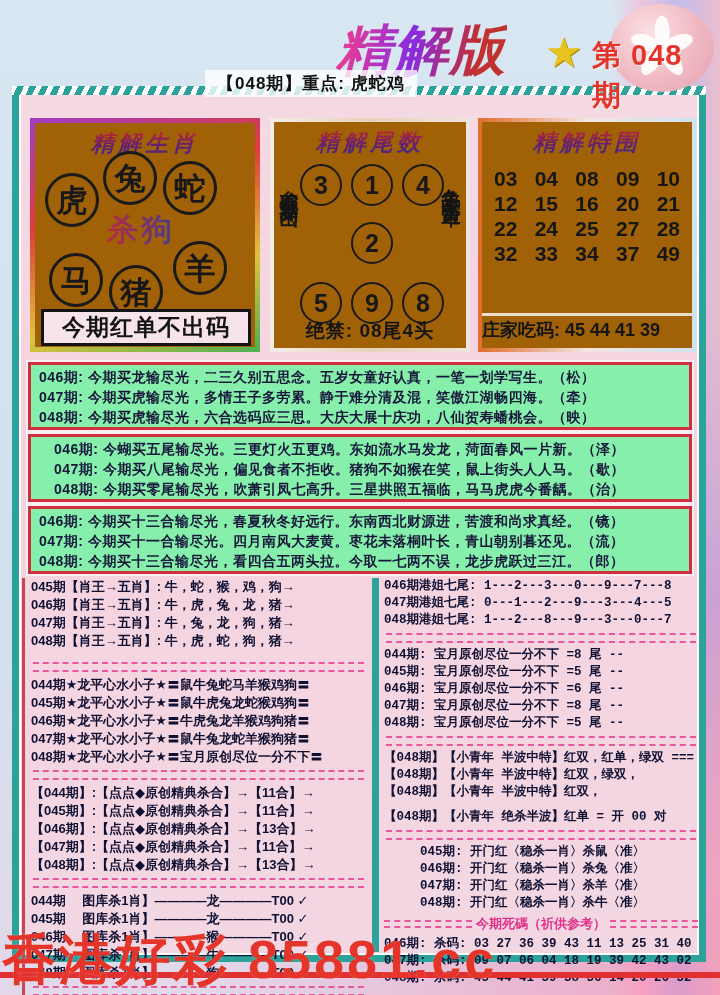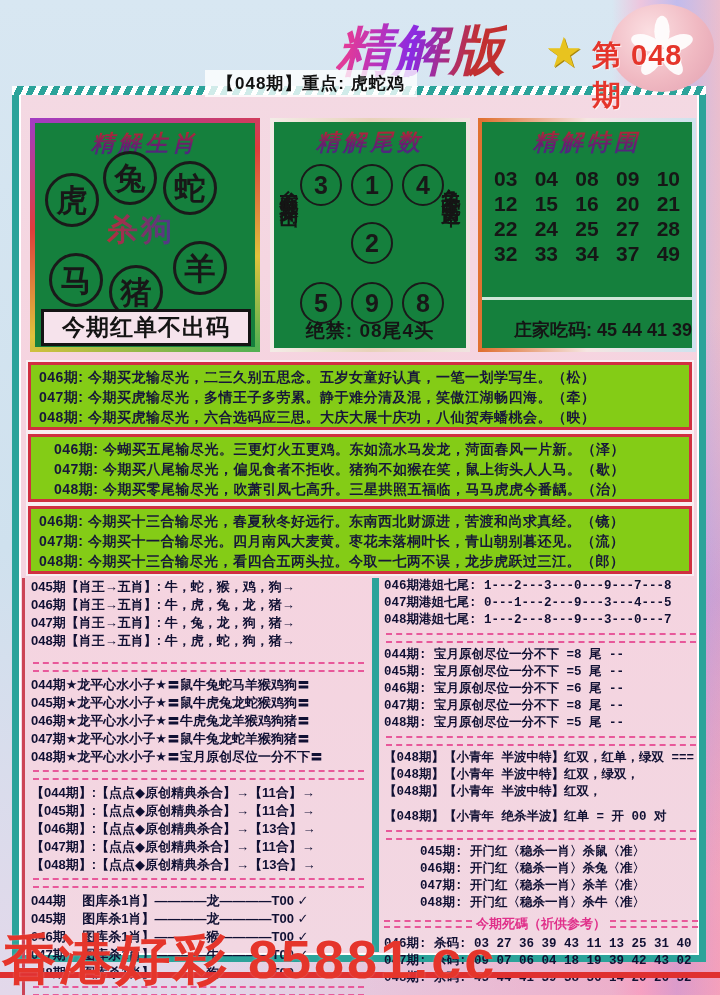--- a/index.html
+++ b/index.html
@@ -35,21 +35,21 @@
     position:absolute;right:6px;top:4px;width:104px;height:88px;border-radius:50%;
     background:radial-gradient(circle at 38% 32%,#fbdfe2 0%,#f0b9c2 55%,#e2a0b0 100%);
     z-index:2;display:flex;align-items:center;justify-content:center;
   }
   .keynote{
     position:absolute;left:205px;top:70px;padding:2px 12px;
     background:rgba(255,255,255,.78);font-size:17px;font-weight:bold;color:#111;
     letter-spacing:1px;z-index:2;
   }
   
-  .box{position:absolute;background:#15803d;box-sizing:border-box;z-index:2;}
+  .box{position:absolute;background:#a16207;box-sizing:border-box;z-index:2;}
   .box-title{
     text-align:center;font-size:23px;font-weight:900;font-style:italic;letter-spacing:4px;
     background:linear-gradient(180deg,#c22929 20%,#6a1f6e 60%,#3a2f88 100%);
     -webkit-background-clip:text;background-clip:text;color:transparent;
     padding-top:5px;
   }
   .zodiac-box{left:30px;top:118px;width:230px;height:234px;
     border:5px solid transparent;
     border-image:linear-gradient(160deg,#a23cc2 0%,#e03c3c 35%,#e0c23c 70%,#52b052 100%) 1;}
   .circle-z{
@@ -86,28 +86,28 @@
     font-size:19px;font-weight:900;color:#151515;letter-spacing:1px;
   }
   .range-box{left:478px;top:118px;width:218px;height:234px;
     border:4px solid transparent;
     border-image:linear-gradient(90deg,#e07030,#f4e6e2,#cfe3ee) 1;}
   .num-row{
     display:flex;justify-content:space-between;padding:0 12px;
     font-size:21px;font-weight:900;color:#161616;line-height:25px;letter-spacing:0;
   }
   .banker{
-    position:absolute;left:0;right:0;bottom:6px;text-align:right;
-    border-top:3px solid rgba(255,255,255,.8);padding-top:18px;
+    position:absolute;left:0;right:0;bottom:6px;text-align:left;
+    border-top:3px solid rgba(255,255,255,.8);padding-top:2px;
     font-size:18px;font-weight:900;color:#151515;
   }
   
   .verse{
     position:absolute;left:28px;width:664px;height:68px;box-sizing:border-box;
-    border:3px solid #d03040;outline:2px solid #f8eef2;background:#84cc16;
+    border:3px solid #d03040;outline:2px solid #f8eef2;background:#86efac;
     padding:2px 8px;z-index:2;
   }
   .verse .vrow{font-size:14px;font-weight:bold;color:#17173a;line-height:20px;white-space:nowrap;letter-spacing:0.5px;}
   
   .lower{position:absolute;left:22px;top:578px;width:676px;height:376px;z-index:2;}
   .col-left{position:absolute;left:0;top:0;width:344px;border-left:3px solid #cc4455;padding-left:6px;box-sizing:border-box;}
   .vsep{position:absolute;left:350px;top:0;width:7px;height:374px;background:#2ba39a;}
   .col-right{position:absolute;left:362px;top:0;width:314px;}
   .row{font-size:13px;font-weight:bold;color:#101033;line-height:18px;white-space:nowrap;overflow:hidden;}
   .row-r{font-size:12.5px;font-weight:bold;color:#101033;line-height:17px;white-space:nowrap;overflow:hidden;font-family:Liberation Mono, monospace;}

